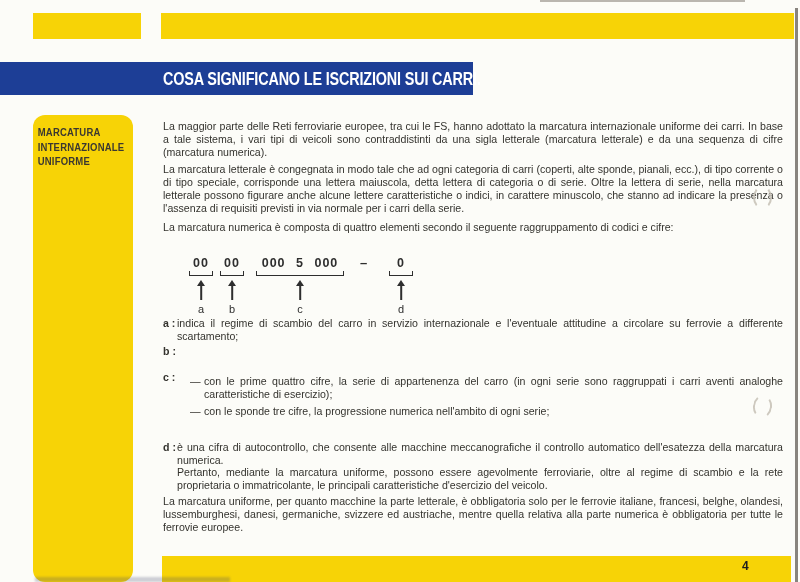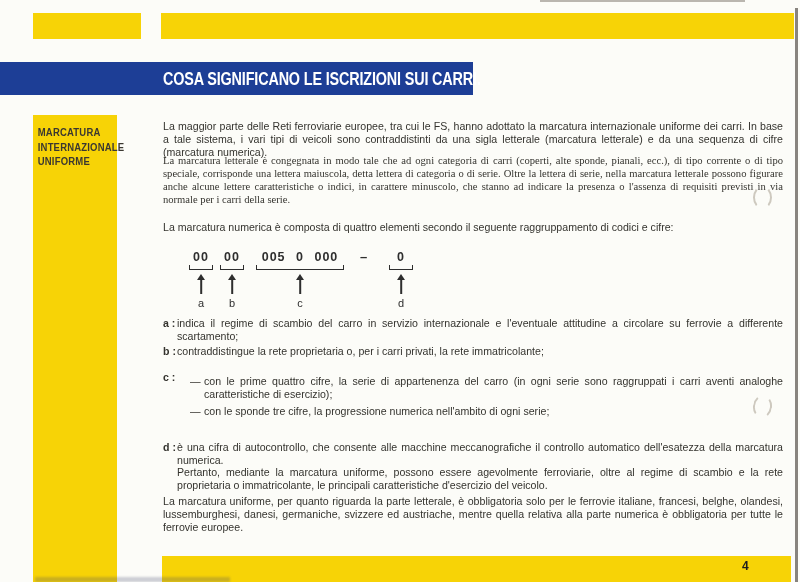--- a/index.html
+++ b/index.html
@@ -27,22 +27,23 @@
     background:var(--blue);
     text-align:right;
   }
   .title-text{
     position:absolute;left:163px;top:7px;
     color:#FFFFFF;font-weight:bold;font-size:18px;line-height:20px;
     letter-spacing:-0.2px;white-space:nowrap;
     transform:scaleX(0.8);transform-origin:left center;
   }
   .sidebar{
-    position:absolute;left:33px;top:115px;width:84px;height:467px;
+    position:absolute;left:33px;top:115px;width:100px;height:467px;
     background:var(--yellow);
+    border-radius:12px;
   }
   .sidebar-label{
     padding:11px 0 0 5px;
     font-size:10px;font-weight:bold;color:#3B3831;
     line-height:14.5px;letter-spacing:0.2px;
     transform:scaleX(0.95);transform-origin:left top;
   }
   .bottom-strip{
     position:absolute;left:162px;top:556px;width:629px;height:26px;
     background:var(--yellow);
@@ -72,36 +73,36 @@
     position:absolute;left:35px;top:577px;width:195px;height:5px;
     background:rgba(62,70,108,0.25);filter:blur(1px);
   }
   
   .content{
     position:absolute;left:163px;top:0;width:620px;height:582px;
     font-size:10.6px;line-height:13px;color:var(--ink);
   }
   .content .block{position:absolute;left:0;width:620px;text-align:justify;}
   .p1{top:120px;}
-  .p2{top:154px;font-family:Liberation Serif, serif;}
+  .p2{top:163px;}
   .p3{top:221px;text-align:left;}
   .item{position:absolute;left:0;width:620px;padding-left:14px;
         box-sizing:border-box;text-align:justify;}
   .item-key{position:absolute;left:0;top:0;font-weight:bold;}
   .item-a{top:317px;}
   .item-b{top:345px;}
   .item-c{top:371px;}
   .item-d{top:441px;}
   .bullet{position:relative;margin-left:13px;padding-left:14px;margin-top:4px;
           text-align:justify;}
   .bullet-dash{position:absolute;left:0;top:0;}
   .p-pertanto{top:466px;padding-left:14px;box-sizing:border-box;}
   .p-final{top:495px;}
   
-  .diagram{position:absolute;left:0;top:251px;width:320px;height:66px;}
+  .diagram{position:absolute;left:0;top:257px;width:320px;height:66px;}
   .dgroup{position:absolute;top:0;display:flex;flex-direction:column;
           align-items:center;}
   .dg-a{left:26px;width:24px;}
   .dg-b{left:57px;width:24px;}
   .dg-c{left:93px;width:88px;}
   .dg-d{left:226px;width:24px;}
   .digits{
     font-weight:bold;font-size:12.5px;line-height:13px;color:var(--diagram-ink);
     letter-spacing:1px;word-spacing:6px;white-space:nowrap;
   }
@@ -167,21 +168,21 @@
       <div class="dgroup dg-b">
         <div class="digits">00</div>
         <div class="bracket"></div>
         <div class="arrowbox">
           <div class="arrow-head"></div>
           <div class="arrow-stem"></div>
         </div>
         <div class="dlabel">b</div>
       </div>
       <div class="dgroup dg-c">
-        <div class="digits">005 0 000</div>
+        <div class="digits">000 5 000</div>
         <div class="bracket"></div>
         <div class="arrowbox">
           <div class="arrow-head"></div>
           <div class="arrow-stem"></div>
         </div>
         <div class="dlabel">c</div>
       </div>
       <div class="dash-sep">–</div>
       <div class="dgroup dg-d">
         <div class="digits">0</div>
@@ -194,42 +195,41 @@
       </div>
     </div>
 
     <div class="item item-a">
       <span class="item-key">a :</span>
       <span>indica il regime di scambio del carro in servizio internazionale e l'eventuale attitudine a circolare su ferrovie a differente scartamento;</span>
     </div>
 
     <div class="item item-b">
       <span class="item-key">b :</span>
-      <span>contraddistingue la rete proprietaria o, per i carri privati, la rete immatricolante;</span>
     </div>
 
     <div class="item item-c">
       <span class="item-key">c :</span>
       <div class="bullet">
         <span class="bullet-dash">—</span>
         <span>con le prime quattro cifre, la serie di appartenenza del carro (in ogni serie sono raggruppati i carri aventi analoghe caratteristiche di esercizio);</span>
       </div>
       <div class="bullet">
         <span class="bullet-dash">—</span>
         <span>con le sponde tre cifre, la progressione numerica nell'ambito di ogni serie;</span>
       </div>
     </div>
 
     <div class="item item-d">
       <span class="item-key">d :</span>
       <span>è una cifra di autocontrollo, che consente alle macchine meccanografiche il controllo automatico dell'esatezza della marcatura numerica.</span>
     </div>
 
     <div class="block p-pertanto">Pertanto, mediante la marcatura uniforme, possono essere agevolmente ferroviarie, oltre al regime di scambio e la rete proprietaria o immatricolante, le principali caratteristiche d'esercizio del veicolo.</div>
-    <div class="block p-final">La marcatura uniforme, per quanto riguarda la parte letterale, è obbligatoria solo per le ferrovie italiane, francesi, belghe, olandesi, lussemburghesi, danesi, germaniche, svizzere ed austriache, mentre quella relativa alla parte numerica è obbligatoria per tutte le ferrovie europee.</div>
+    <div class="block p-final">La marcatura uniforme, per quanto macchine la parte letterale, è obbligatoria solo per le ferrovie italiane, francesi, belghe, olandesi, lussemburghesi, danesi, germaniche, svizzere ed austriache, mentre quella relativa alla parte numerica è obbligatoria per tutte le ferrovie europee.</div>
   </div>
 
   <div class="bottom-strip">
     <div class="page-number">4</div>
   </div>
 
   <div class="edge-top"></div>
   <div class="edge-right"></div>
   <div class="binding-mark binding-1"></div>
   <div class="binding-mark binding-2"></div>

